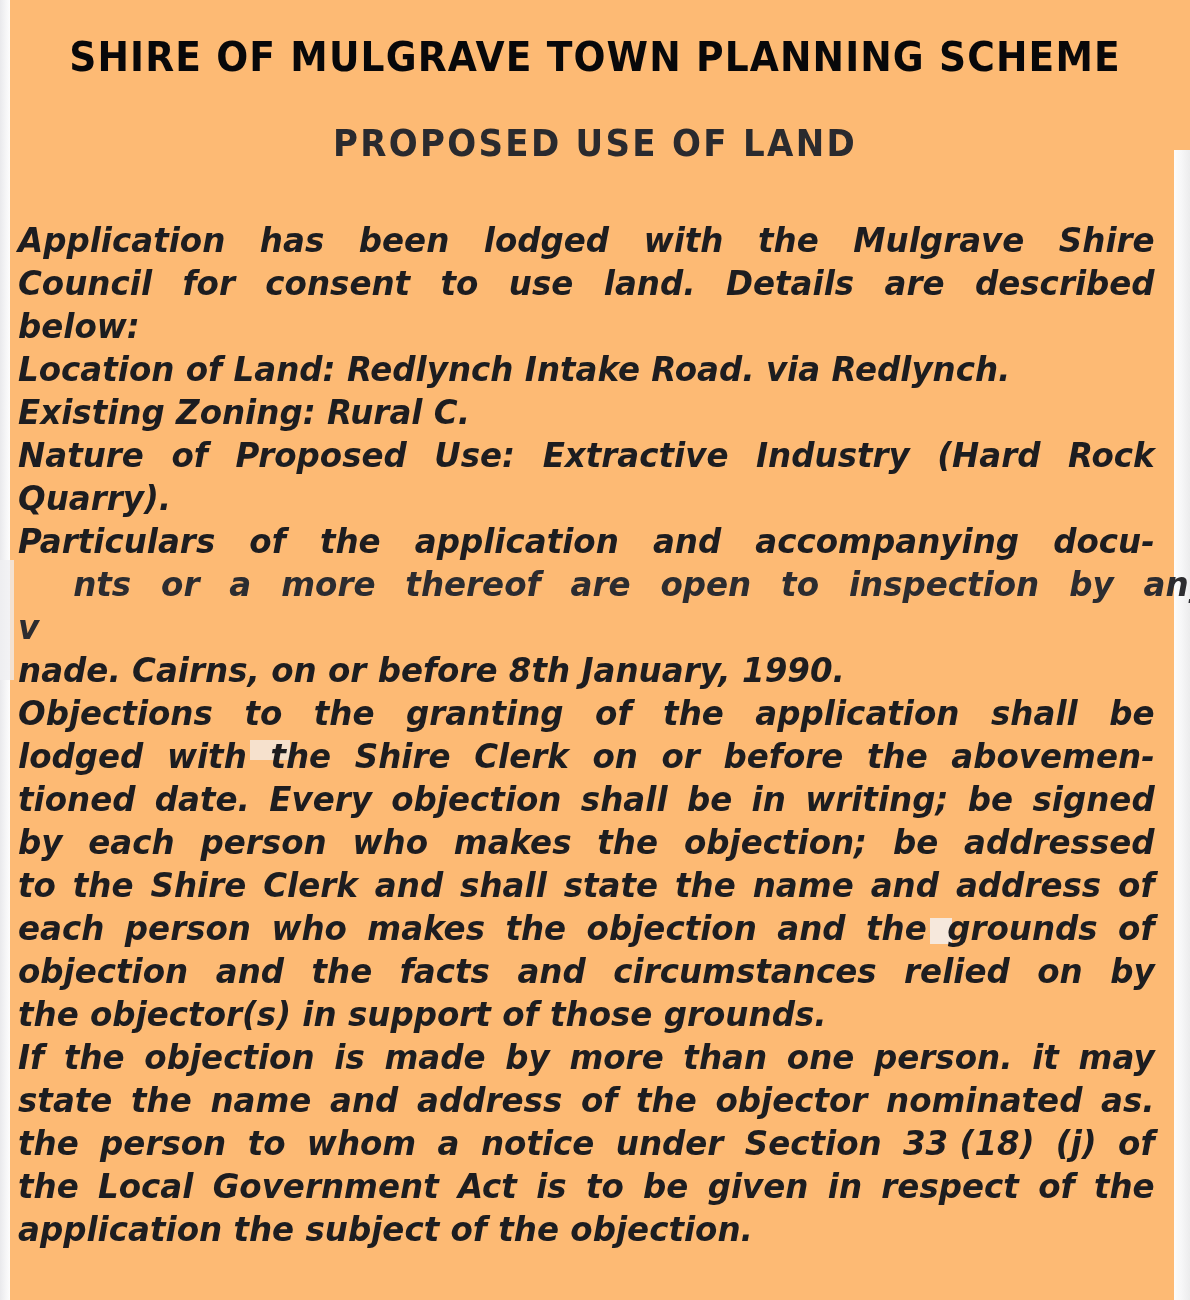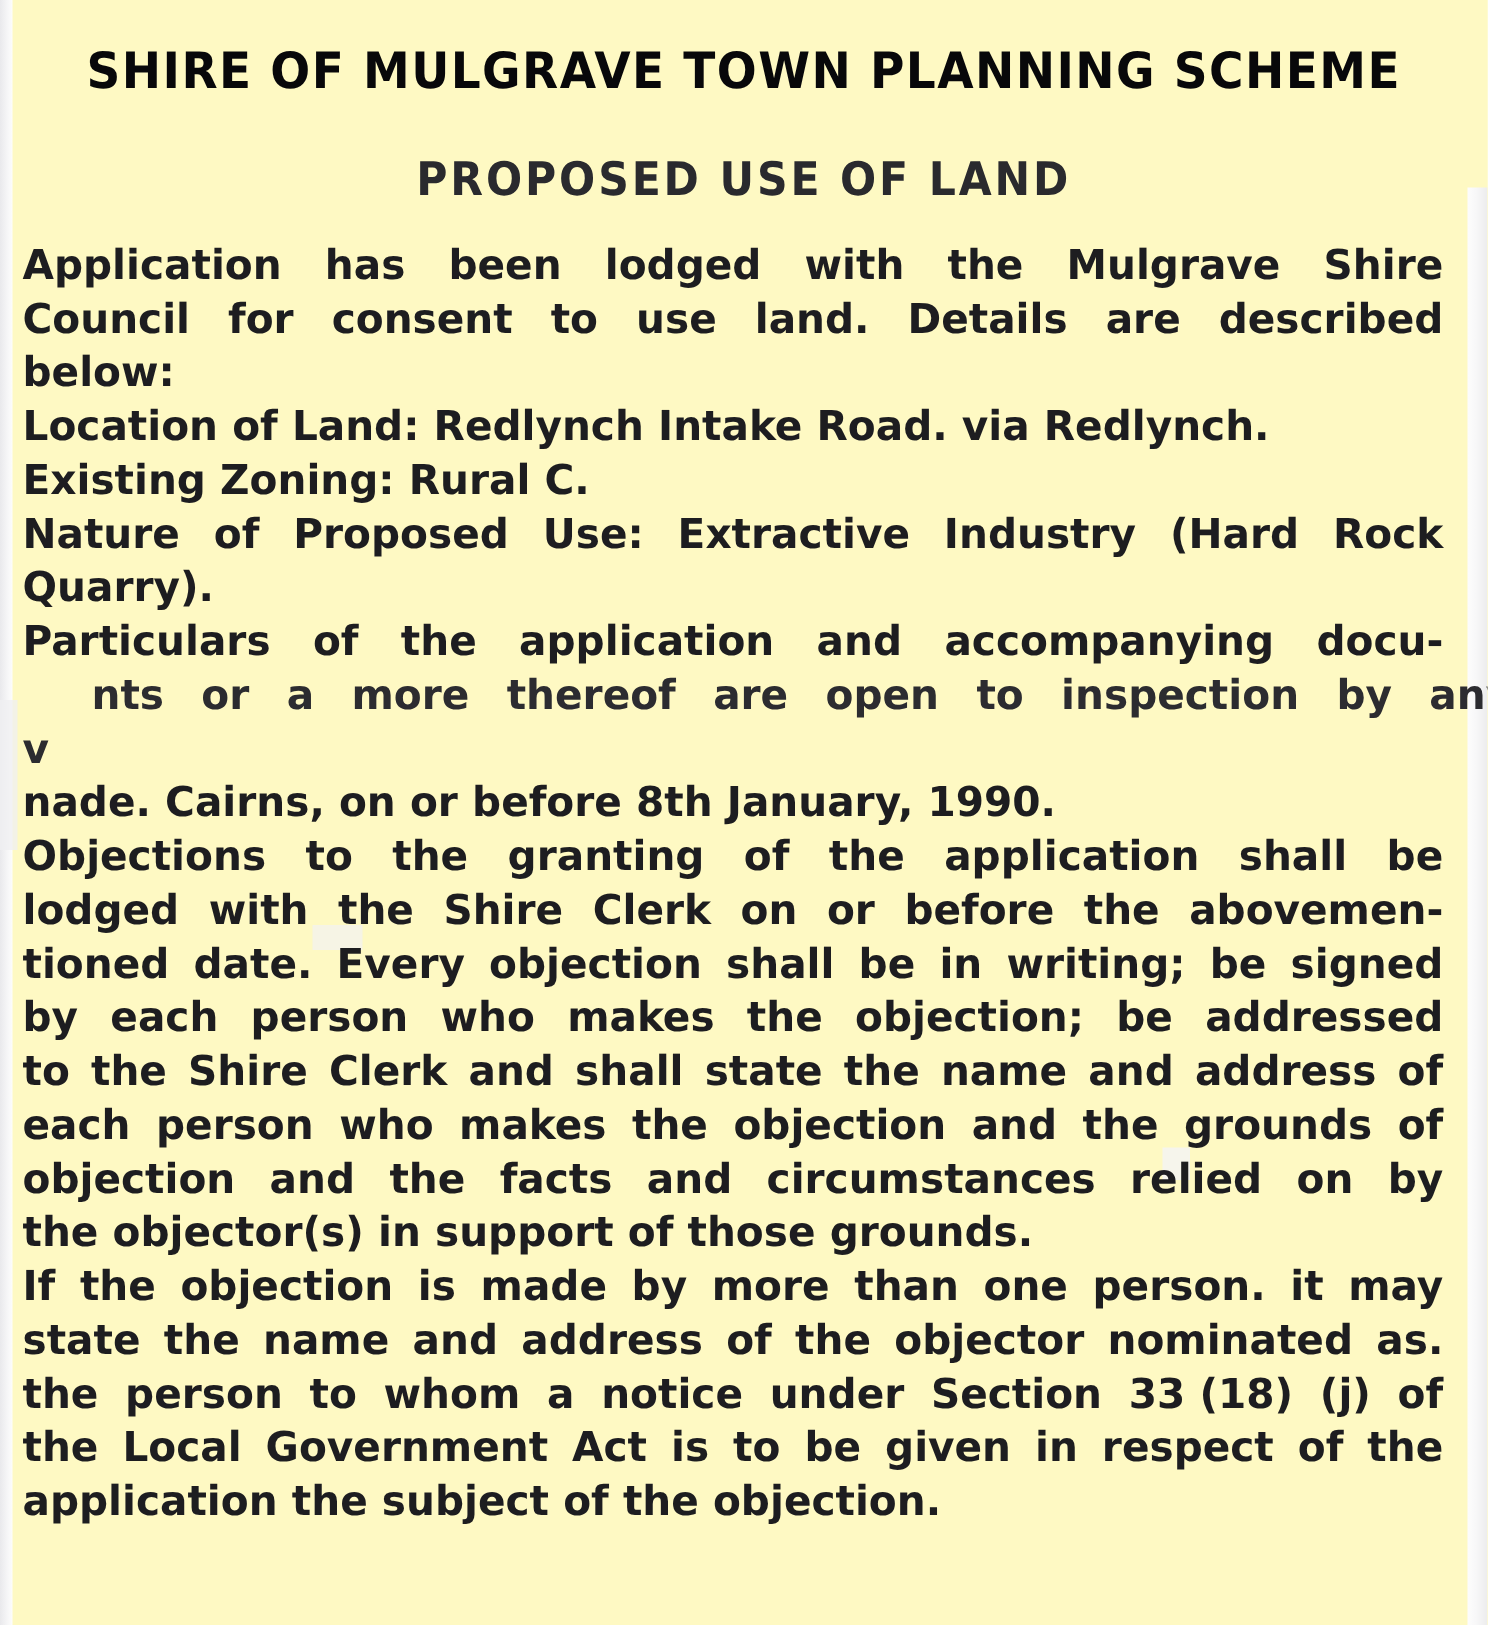--- a/index.html
+++ b/index.html
@@ -13,21 +13,21 @@
     background: #ffffff;
     font-family: "Liberation Sans", sans-serif;
     overflow: hidden;
   }
 
   
   .sheet {
     position: relative;
     width: 1190px;
     height: 1300px;
-    background: #fef9c3;
+    background: #fdba74;
     overflow: hidden;
   }
   
   .scan-band-left {
     position: absolute;
     left: 0; top: 0;
     width: 10px; height: 1300px;
     background: linear-gradient(to right, #e9e9ec 0%, #f6f6f7 60%, #fdfdfd 100%);
     pointer-events: none;
   }
@@ -92,22 +92,23 @@
     color: #2a2a2e;
     margin: 0;
     padding-top: 42px;
     transform: scaleX(0.92);
     transform-origin: center;
     white-space: nowrap;
   }
 
   
   .body-block {
-    margin-top: 25px;
+    margin-top: 54px;
     padding: 0 18px 0 18px;
+    font-style: italic;
   }
   .line {
     font-family: "DejaVu Sans", sans-serif;
     font-weight: bold;
     font-size: 33px;
     line-height: 43px;
     color: #1d1d20;
     white-space: pre;
     letter-spacing: 0px;
     transform: scaleX(0.985);

